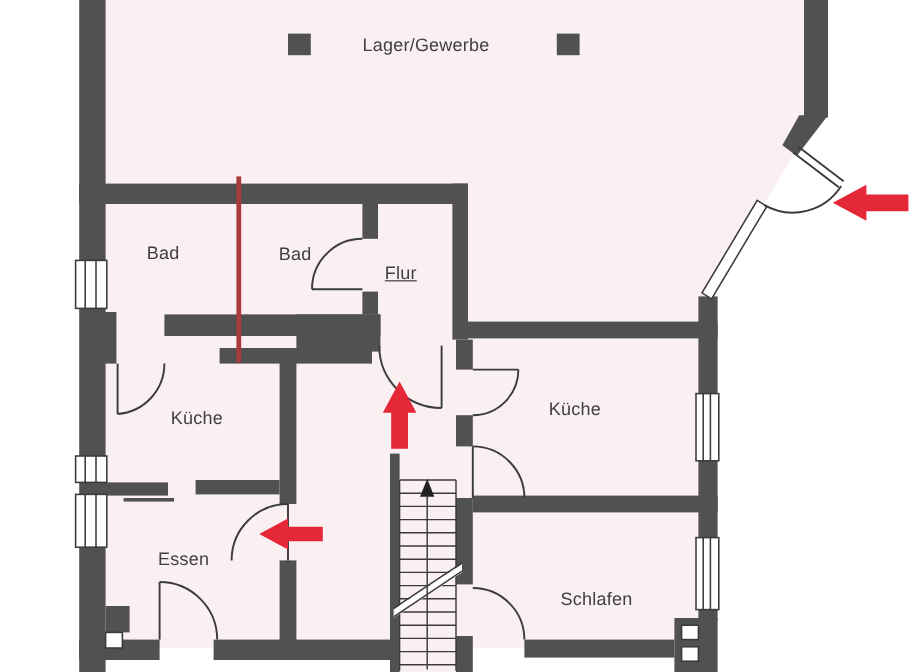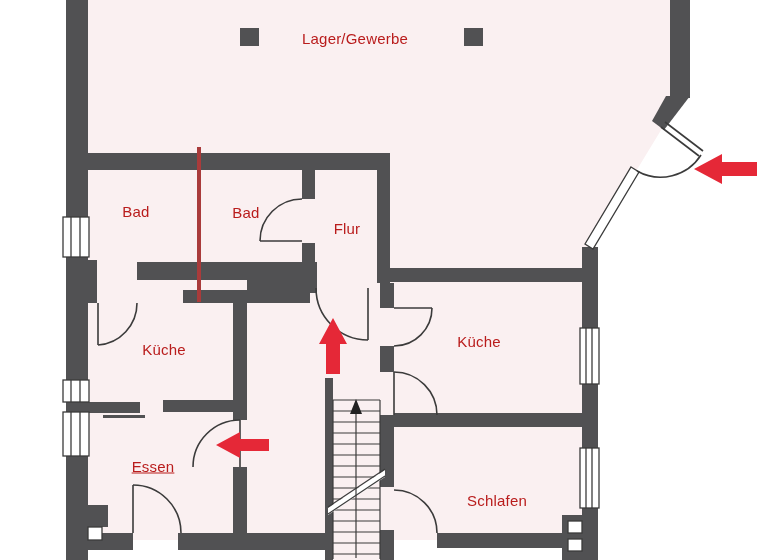--- a/index.html
+++ b/index.html
@@ -1,19 +1,19 @@
 <!DOCTYPE html>
 <html><head>
 <meta charset="utf-8">
 <style>
   html,body{margin:0;padding:0;background:#fff;}
   #stage{position:relative;width:768px;height:560px;background:#fff;overflow:hidden;
          font-family:"Liberation Sans", sans-serif;}
   #plan-svg{position:absolute;left:0;top:0;}
-  .room-label{position:absolute;transform:translate(-50%,-50%);font-size:15px;color:#b91c1c;
+  .room-label{position:absolute;transform:translate(-50%,-50%);font-size:15px;color:#404040;
               white-space:nowrap;letter-spacing:.2px;}
 </style>
 </head>
 <body>
 
 <div id="stage">
   <svg id="plan-svg" width="768" height="560" viewBox="0 0 768 560">
 
     <g fill="#faf0f1">
       <polygon points="80,0 672,0 672,112 590,247 590,280 80,280"></polygon>
@@ -156,18 +156,18 @@
     <g fill="#e52837">
       <polygon points="694,169 722,154 722,162 757,162 757,176 722,176 722,184"></polygon>
       <polygon points="333,318 347,344 340,344 340,374 326,374 326,344 319,344"></polygon>
       <polygon points="216,445 240,432 240,439 269,439 269,451 240,451 240,458"></polygon>
     </g>
   </svg>
 
   <div class="room-label" style="left:355px;top:38px;">Lager/Gewerbe</div>
   <div class="room-label" style="left:136px;top:211px;">Bad</div>
   <div class="room-label" style="left:246px;top:212px;">Bad</div>
-  <div class="room-label" style="left:347px;top:228px;">Flur</div>
+  <div class="room-label" style="left:334px;top:228px;text-decoration:underline;">Flur</div>
   <div class="room-label" style="left:164px;top:349px;">Küche</div>
   <div class="room-label" style="left:479px;top:341px;">Küche</div>
-  <div class="room-label" style="left:153px;top:466px;text-decoration:underline;">Essen</div>
+  <div class="room-label" style="left:153px;top:466px;">Essen</div>
   <div class="room-label" style="left:497px;top:500px;">Schlafen</div>
 </div>
 
 </body></html>

